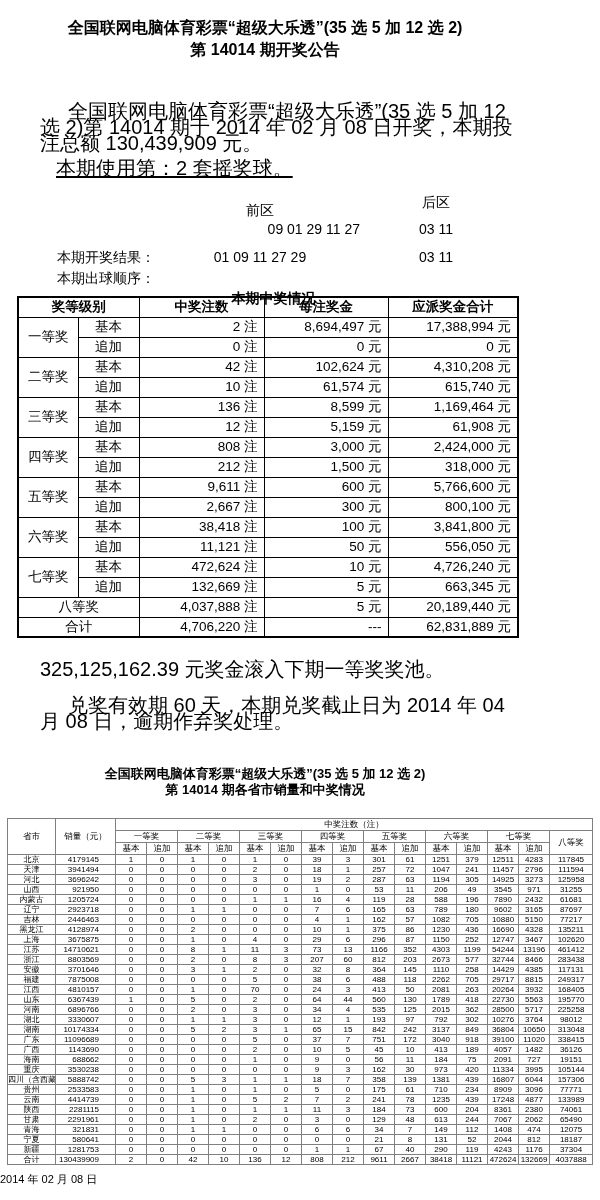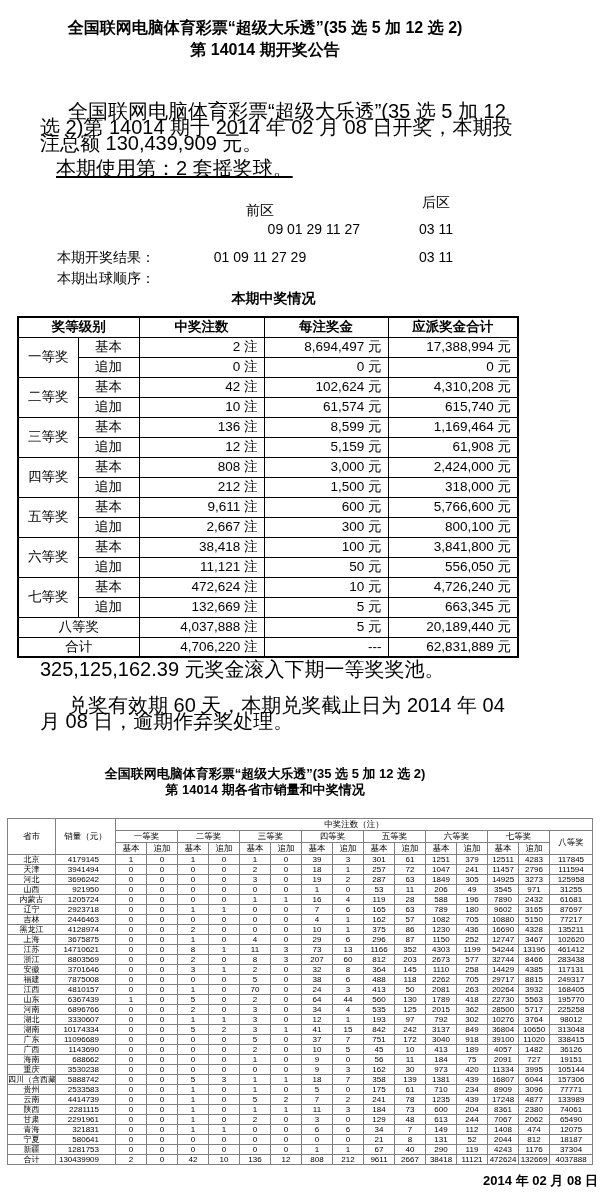--- a/index.html
+++ b/index.html
@@ -30,21 +30,21 @@
   
   #province-table { border-collapse:collapse; table-layout:fixed; width:585px; }
   #province-table th, #province-table td {
     border:1px solid #808080; font-size:8px; line-height:9px; font-weight:normal;
     text-align:center; padding:0; white-space:nowrap; overflow:hidden;
   }
   #province-table thead th { height:12px; font-size:8.5px; }
   #province-table tbody td { height:10px; }
   #province-table td.sales { text-align:right; padding-right:16px; }
   .sec2-title { width:530px; left:0; text-align:center; font-weight:bold; font-size:13px; line-height:16px; }
-  .date-line { left:0; width:598px; text-align:right; font-size:13px;font-weight:bold; }
+  .date-line { left:0; width:598px; text-align:left; font-size:11px; }
 </style>
 </head>
 <body>
 
 <div class="abs doc-title" style="top:17px;">全国联网电脑体育彩票“超级大乐透”(35 选 5 加 12 选 2)</div>
 <div class="abs doc-title" style="top:39px;">第 14014 期开奖公告</div>
 
 <div class="abs para body-text indent" style="top:103px;">全国联网电脑体育彩票“超级大乐透”(35 选 5 加 12 选 2)第 14014 期于 2014 年 02 月 08 日开奖，本期投注总额 130,439,909 元。</div>
 <div class="abs body-text" style="top:160px; left:56px;text-decoration:underline;">本期使用第：2 套摇奖球。</div>
 
@@ -53,21 +53,21 @@
 
 <div class="abs draw-label" style="top:238px;margin-top:32px;">本期出球顺序：</div>
 <div class="abs front-col" style="top:221px;text-align:right;">09 01 29 11 27</div>
 <div class="abs back-col" style="top:221px;">03 11</div>
 
 <div class="abs draw-label" style="top:249px;">本期开奖结果：</div>
 <div class="abs front-col" style="top:249px;">01 09 11 27 29</div>
 <div class="abs back-col" style="top:249px;">03 11</div>
 
 <div class="abs tbl-caption" style="top:290px;">本期中奖情况</div>
-<table id="prize-table" class="abs" style="top:316px; left:17px;border-radius:10px;">
+<table id="prize-table" class="abs" style="top:296px; left:17px;border-radius:10px;">
     <colgroup>
       <col style="width: 60px;">
       <col style="width: 61px;">
       <col style="width: 125px;">
       <col style="width: 124px;">
       <col style="width: 130px;">
     </colgroup>
     <thead>
       <tr>
         <th colspan="2">奖等级别</th>
@@ -287,21 +287,21 @@
         <td>0</td>
         <td>0</td>
         <td>0</td>
         <td>0</td>
         <td>3</td>
         <td>0</td>
         <td>19</td>
         <td>2</td>
         <td>287</td>
         <td>63</td>
-        <td>1849</td>
+        <td>1194</td>
         <td>305</td>
         <td>14925</td>
         <td>3273</td>
         <td>125958</td>
       </tr>
       <tr>
         <td>山西</td>
         <td class="sales">921950</td>
         <td>0</td>
         <td>0</td>
@@ -568,21 +568,21 @@
       </tr>
       <tr>
         <td>湖南</td>
         <td class="sales">10174334</td>
         <td>0</td>
         <td>0</td>
         <td>5</td>
         <td>2</td>
         <td>3</td>
         <td>1</td>
-        <td>41</td>
+        <td>65</td>
         <td>15</td>
         <td>842</td>
         <td>242</td>
         <td>3137</td>
         <td>849</td>
         <td>36804</td>
         <td>10650</td>
         <td>313048</td>
       </tr>
       <tr>

